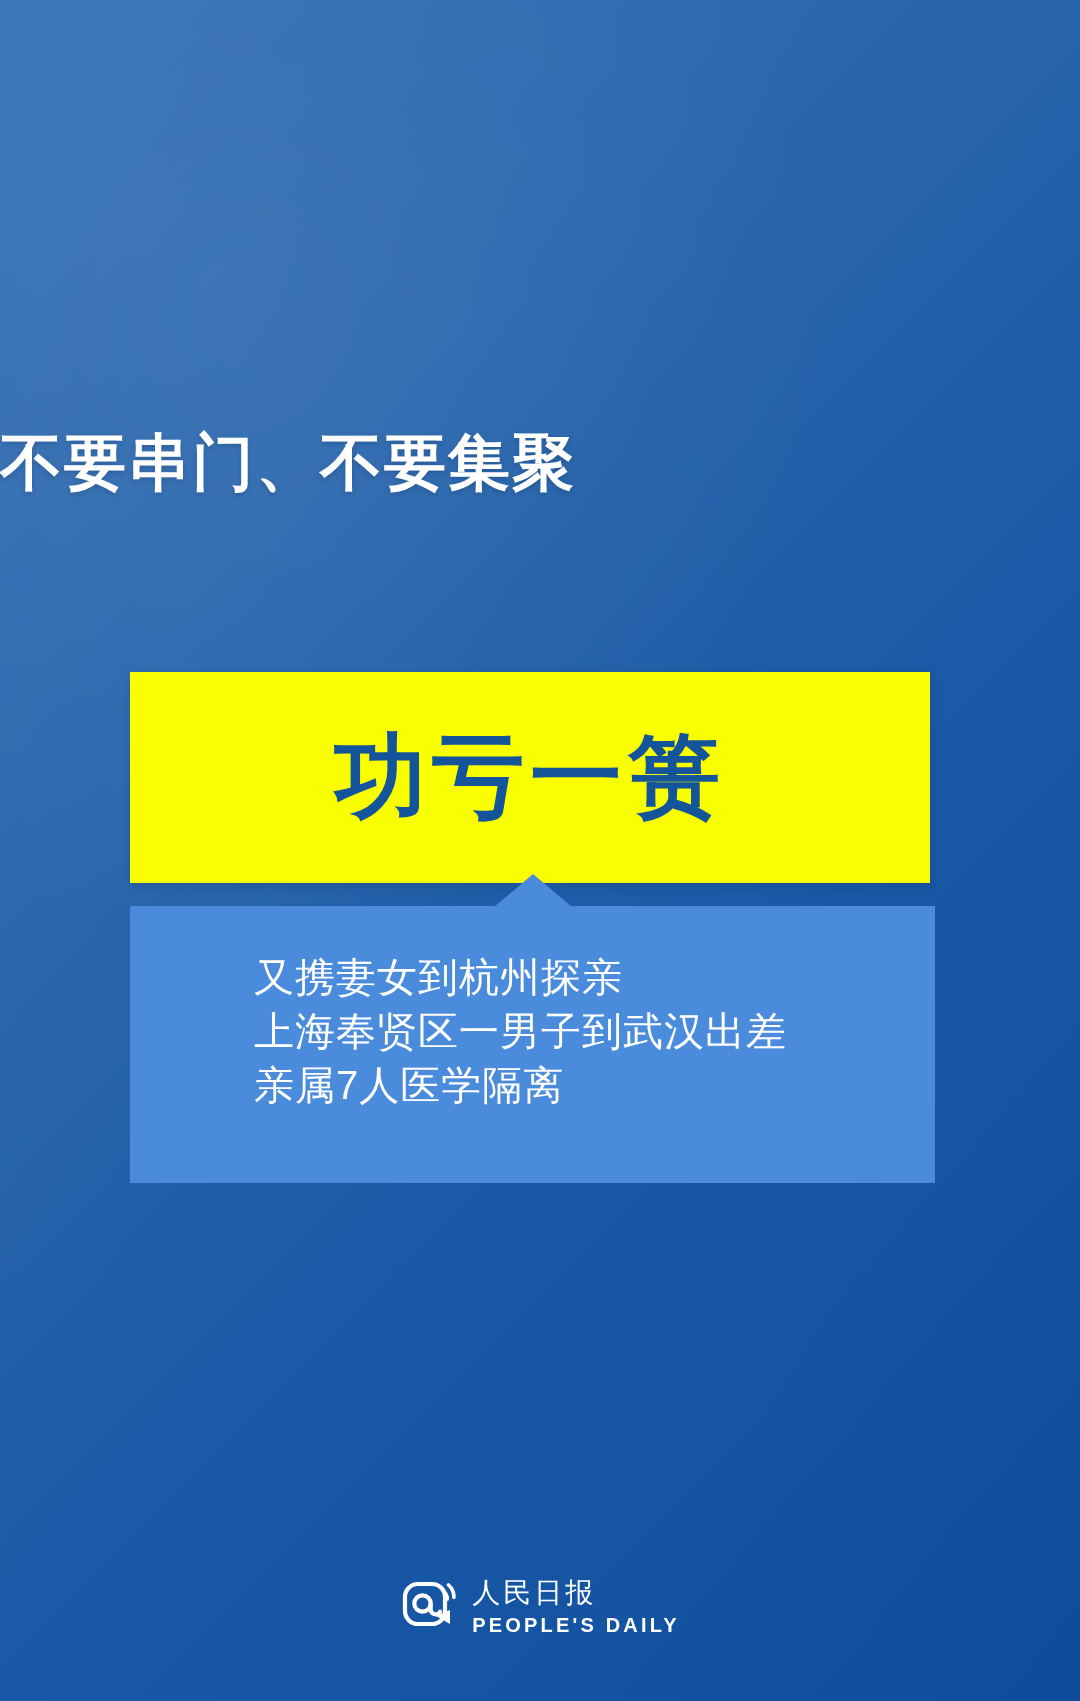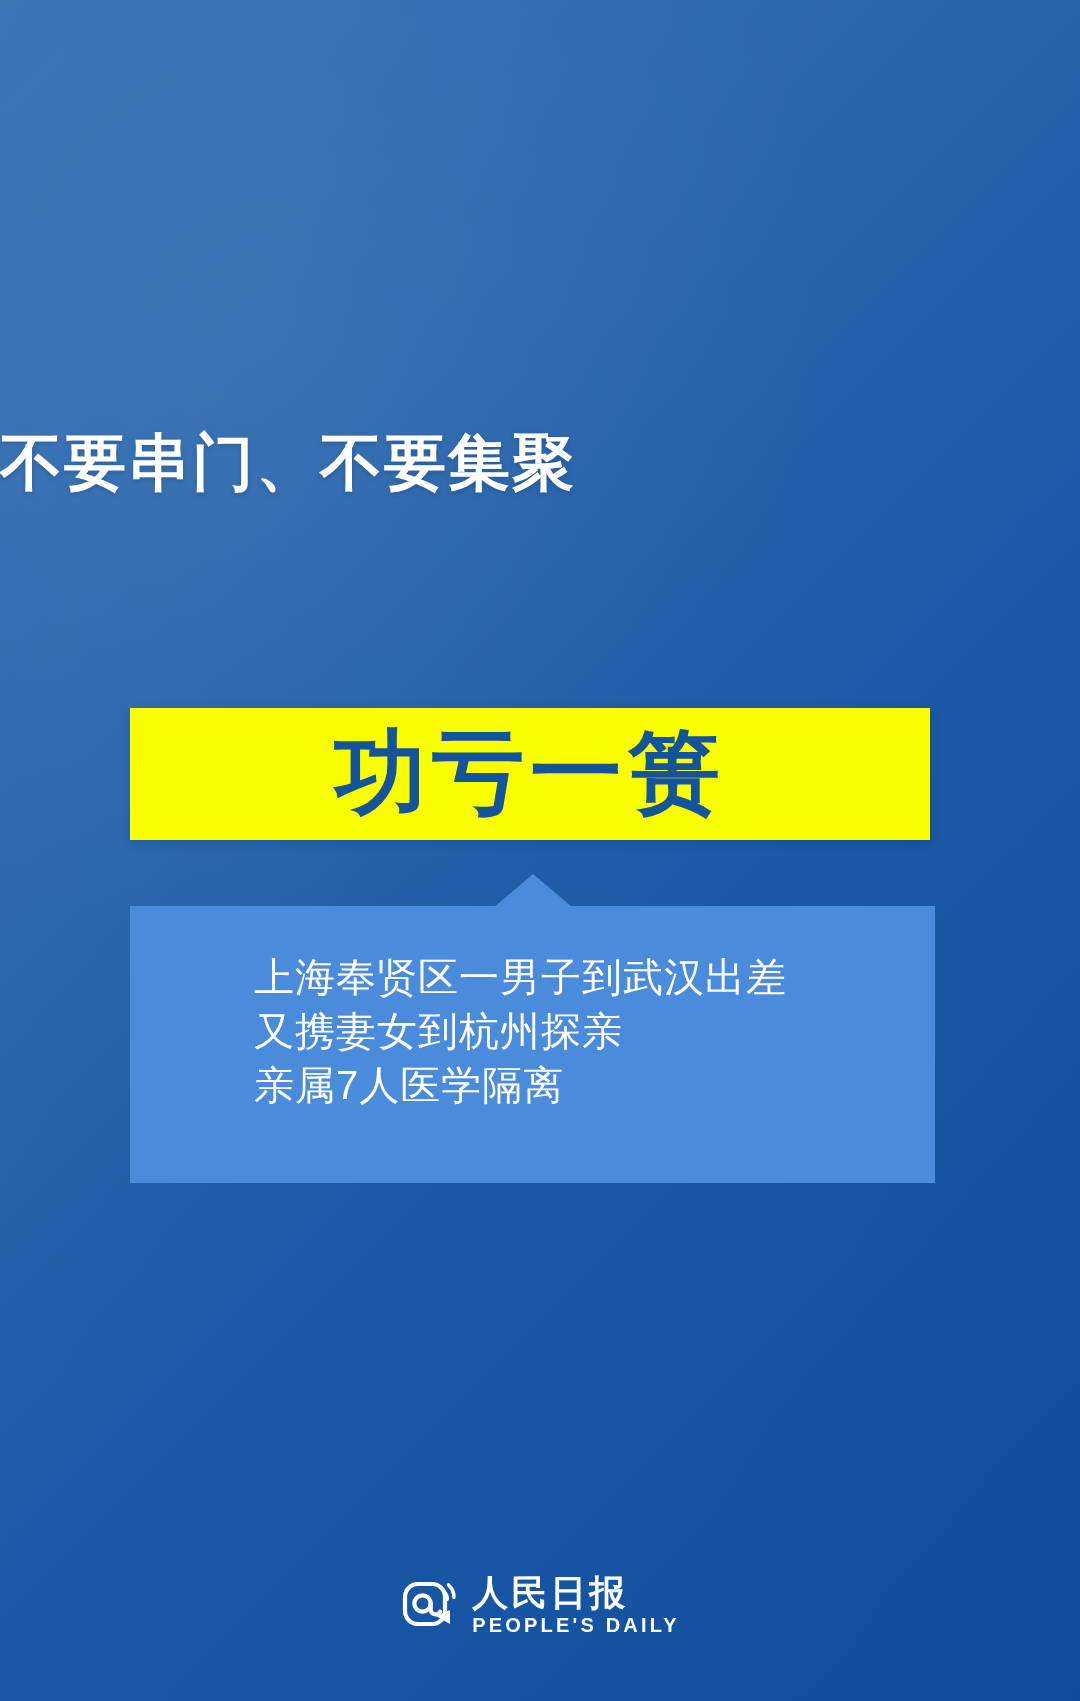--- a/index.html
+++ b/index.html
@@ -57,23 +57,23 @@
   }
   .headline .hl-line {
     display: block;
     white-space: nowrap;
   }
 
   
   .banner {
     position: absolute;
     left: 130px;
-    top: 708px;
+    top: 672px;
     width: 800px;
-    height: 132px;
+    height: 211px;
     background: #FAFF00;
     display: flex;
     align-items: center;
     justify-content: center;
     box-shadow: 0 3px 10px rgba(0,25,60,0.16);
   }
   .banner-text {
     color: #14549B;
     font-weight: 700;
     font-size: 92px;
@@ -141,23 +141,23 @@
   .logo-mark svg { display: block; }
   .logo-words {
     display: flex;
     flex-direction: column;
     align-items: flex-start;
     justify-content: center;
     transform: translateY(1px);
   }
   .logo-cn {
     color: #FFFFFF;
-    font-size: 36px;
+    font-size: 28px;
     line-height: 38px;
-    font-weight: 700;
+    font-weight: 400;
     letter-spacing: 3px;
     white-space: nowrap;
   }
   .logo-en {
     color: #FFFFFF;
     font-size: 20px;
     line-height: 20px;
     font-weight: 700;
     letter-spacing: 3.2px;
     white-space: nowrap;
@@ -177,22 +177,22 @@
   </div>
 
   <div class="banner">
     <span class="banner-text">功亏一篑</span>
   </div>
 
   <div class="pointer"></div>
 
   <div class="detail-box">
     <ul class="detail-list">
+      <li>又携妻女到杭州探亲</li>
       <li>上海奉贤区一男子到武汉出差</li>
-      <li>又携妻女到杭州探亲</li>
       <li>亲属7人医学隔离</li>
     </ul>
   </div>
 
   <div class="footer-logo">
     <span class="logo-mark">
       <svg width="62" height="62" viewBox="0 0 62 62" aria-hidden="true">
 
         <rect x="5" y="12" width="40" height="40" rx="13" ry="13" fill="none" stroke="#FFFFFF" stroke-width="4.2"></rect>
 

